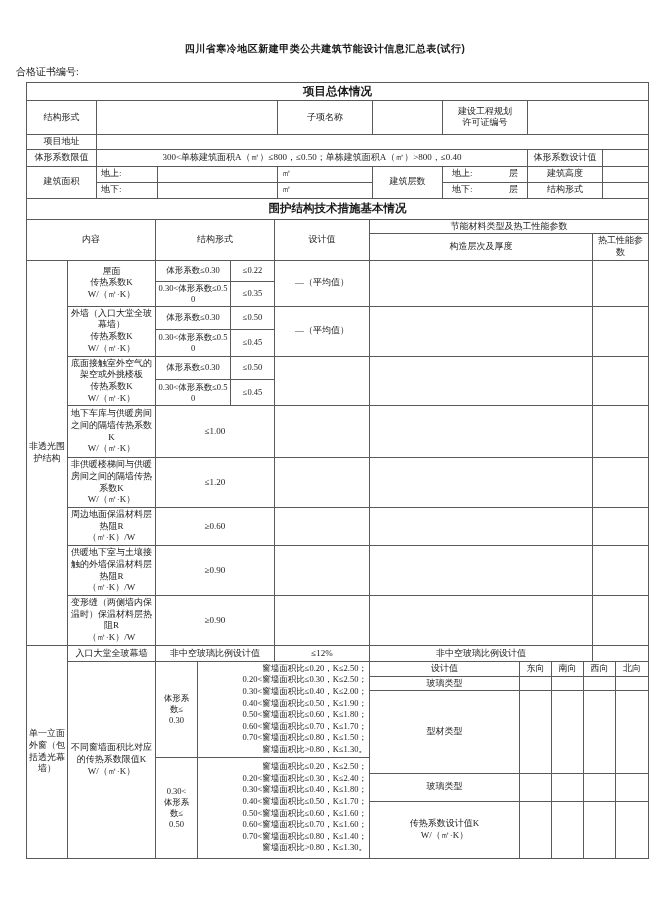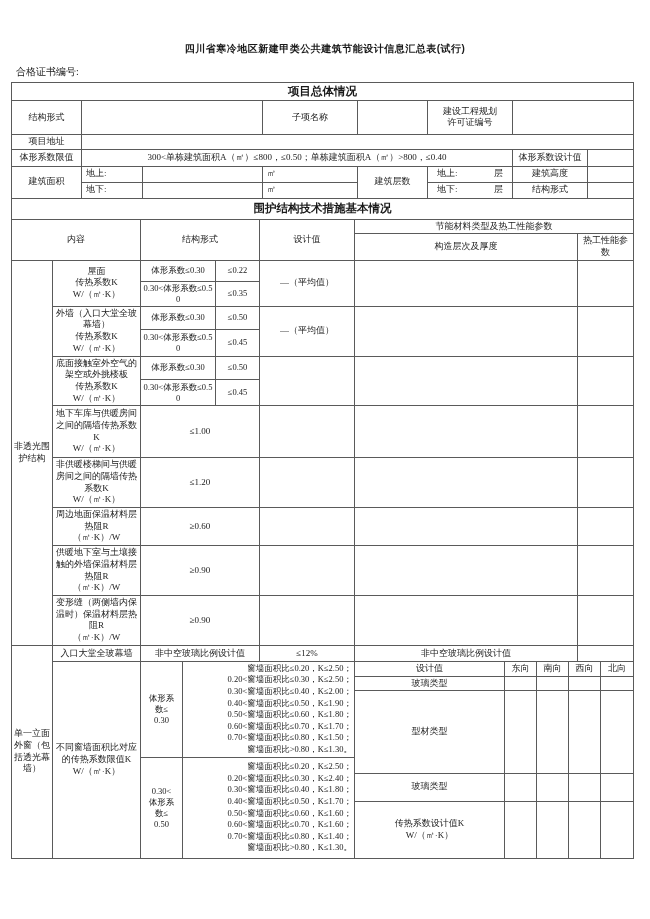--- a/index.html
+++ b/index.html
@@ -7,21 +7,21 @@
     width:650px;height:919px;background:#ffffff;color:#1a1a1a;
     font-family:"Liberation Serif","DejaVu Serif",serif;
   }
   .page{position:relative;width:650px;height:919px;overflow:hidden;}
   .doc-title{
     margin:0;padding-top:42px;text-align:center;
     font-size:10px;font-weight:bold;letter-spacing:.5px;
     font-family:"Liberation Sans","DejaVu Sans",sans-serif;
   }
   .cert{margin:9px 16px 3px 16px;font-size:10px;}
-  table{border-collapse:collapse;table-layout:fixed;margin-left:11px;width:622px;}
+  table{border-collapse:collapse;table-layout:fixed;margin-left:26px;width:622px;}
   #envelope-table{margin-top:-1px;}
   td{
     border:1px solid #5a5a5a;font-size:9px;line-height:1.3;
     text-align:center;vertical-align:middle;padding:1px 2px;overflow:hidden;
     word-break:break-all;
   }
   td.sec{
     font-weight:bold;font-size:11.5px;
     font-family:"Liberation Sans","DejaVu Sans",sans-serif;
   }

